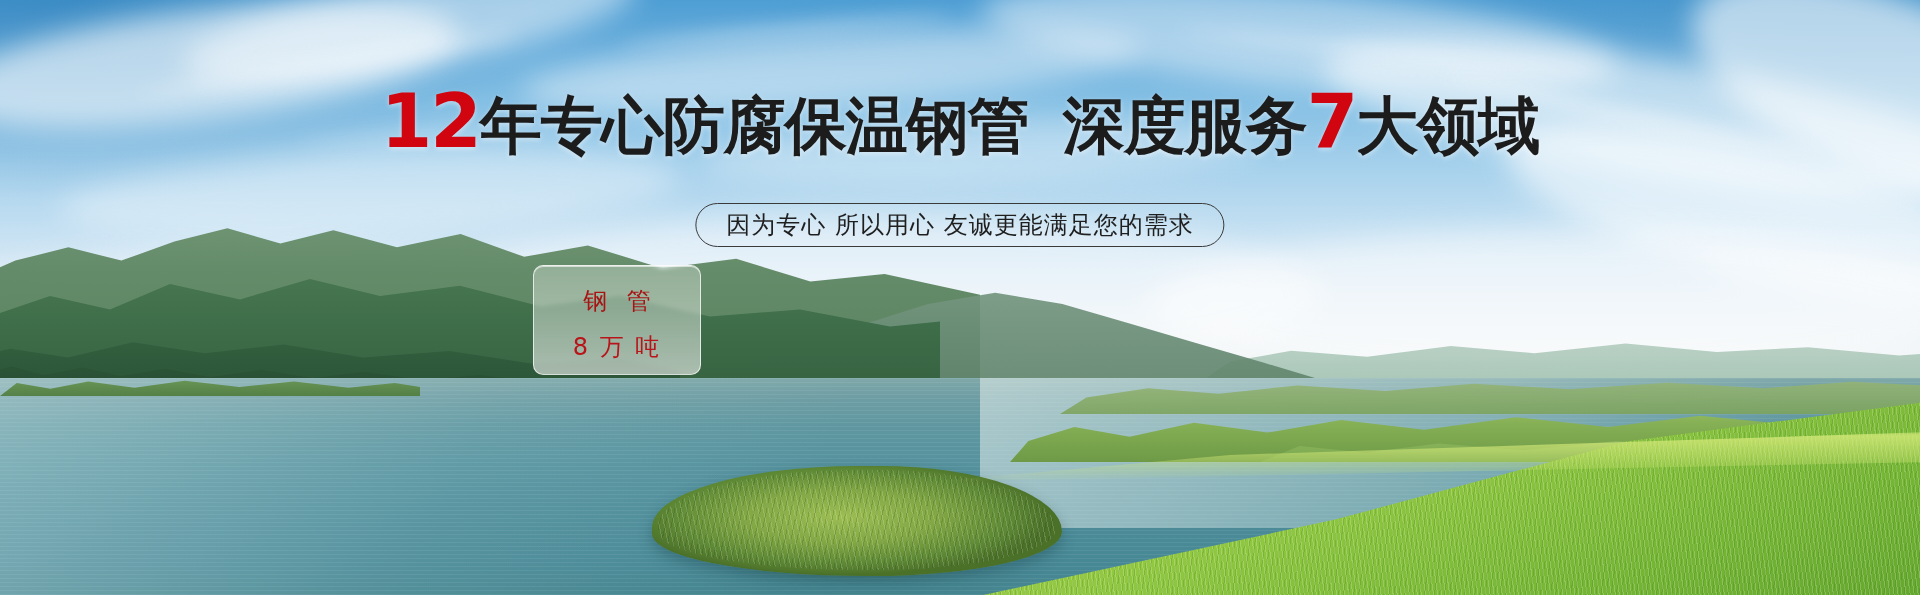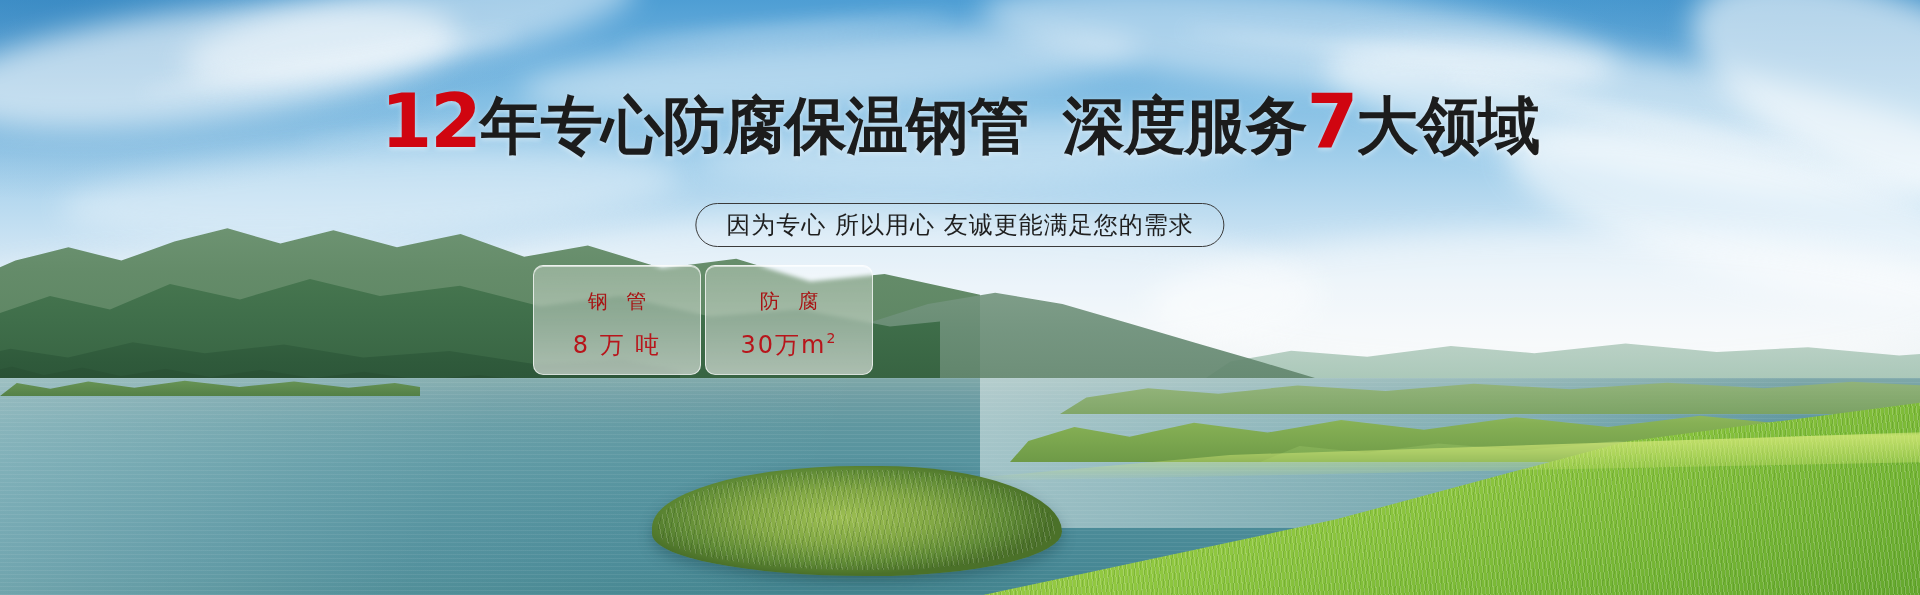--- a/index.html
+++ b/index.html
@@ -233,21 +233,21 @@
     width:168px; height:110px; border-radius:10px;
     background:linear-gradient(180deg, rgba(255,255,255,.30) 0%, rgba(255,255,255,.42) 46%, rgba(255,255,255,.58) 100%);
     border:1px solid rgba(255,255,255,.72);
     backdrop-filter:blur(2px);
     display:flex; flex-direction:column;
     align-items:center; justify-content:center;
     gap:14px;
     box-shadow:inset 0 1px 0 rgba(255,255,255,.6);
   }
   .card .c-title {
-    color:#a81414; font-size:20px; letter-spacing:6px;
+    color:#a81414; font-size:24px; letter-spacing:6px;
     font-family:"DejaVu Sans","Liberation Sans",sans-serif;
     text-indent:6px;
     margin-top:8px;
   }
   .card .c-val {
     color:#b8151b; font-size:24px; letter-spacing:2px;
     font-family:"DejaVu Sans","Liberation Sans",sans-serif;
     display:flex; align-items:flex-start;
   }
   .card .c-val sup { font-size:14px; line-height:1; position:relative; top:2px; }
@@ -317,24 +317,17 @@
 
   <div class="cards">
 
     <div class="card">
       <div class="c-title">钢 管</div>
       <div class="c-val">
           <span>8 万 吨</span>
         </div>
     </div>
 
-    <div class="card">
-      <div class="c-title">防 腐</div>
-      <div class="c-val">
-          <span>30万m</span>
-          <sup>2</sup>
-        </div>
-    </div>
 
 
   </div>
 
 </div>
 
 </body></html>

